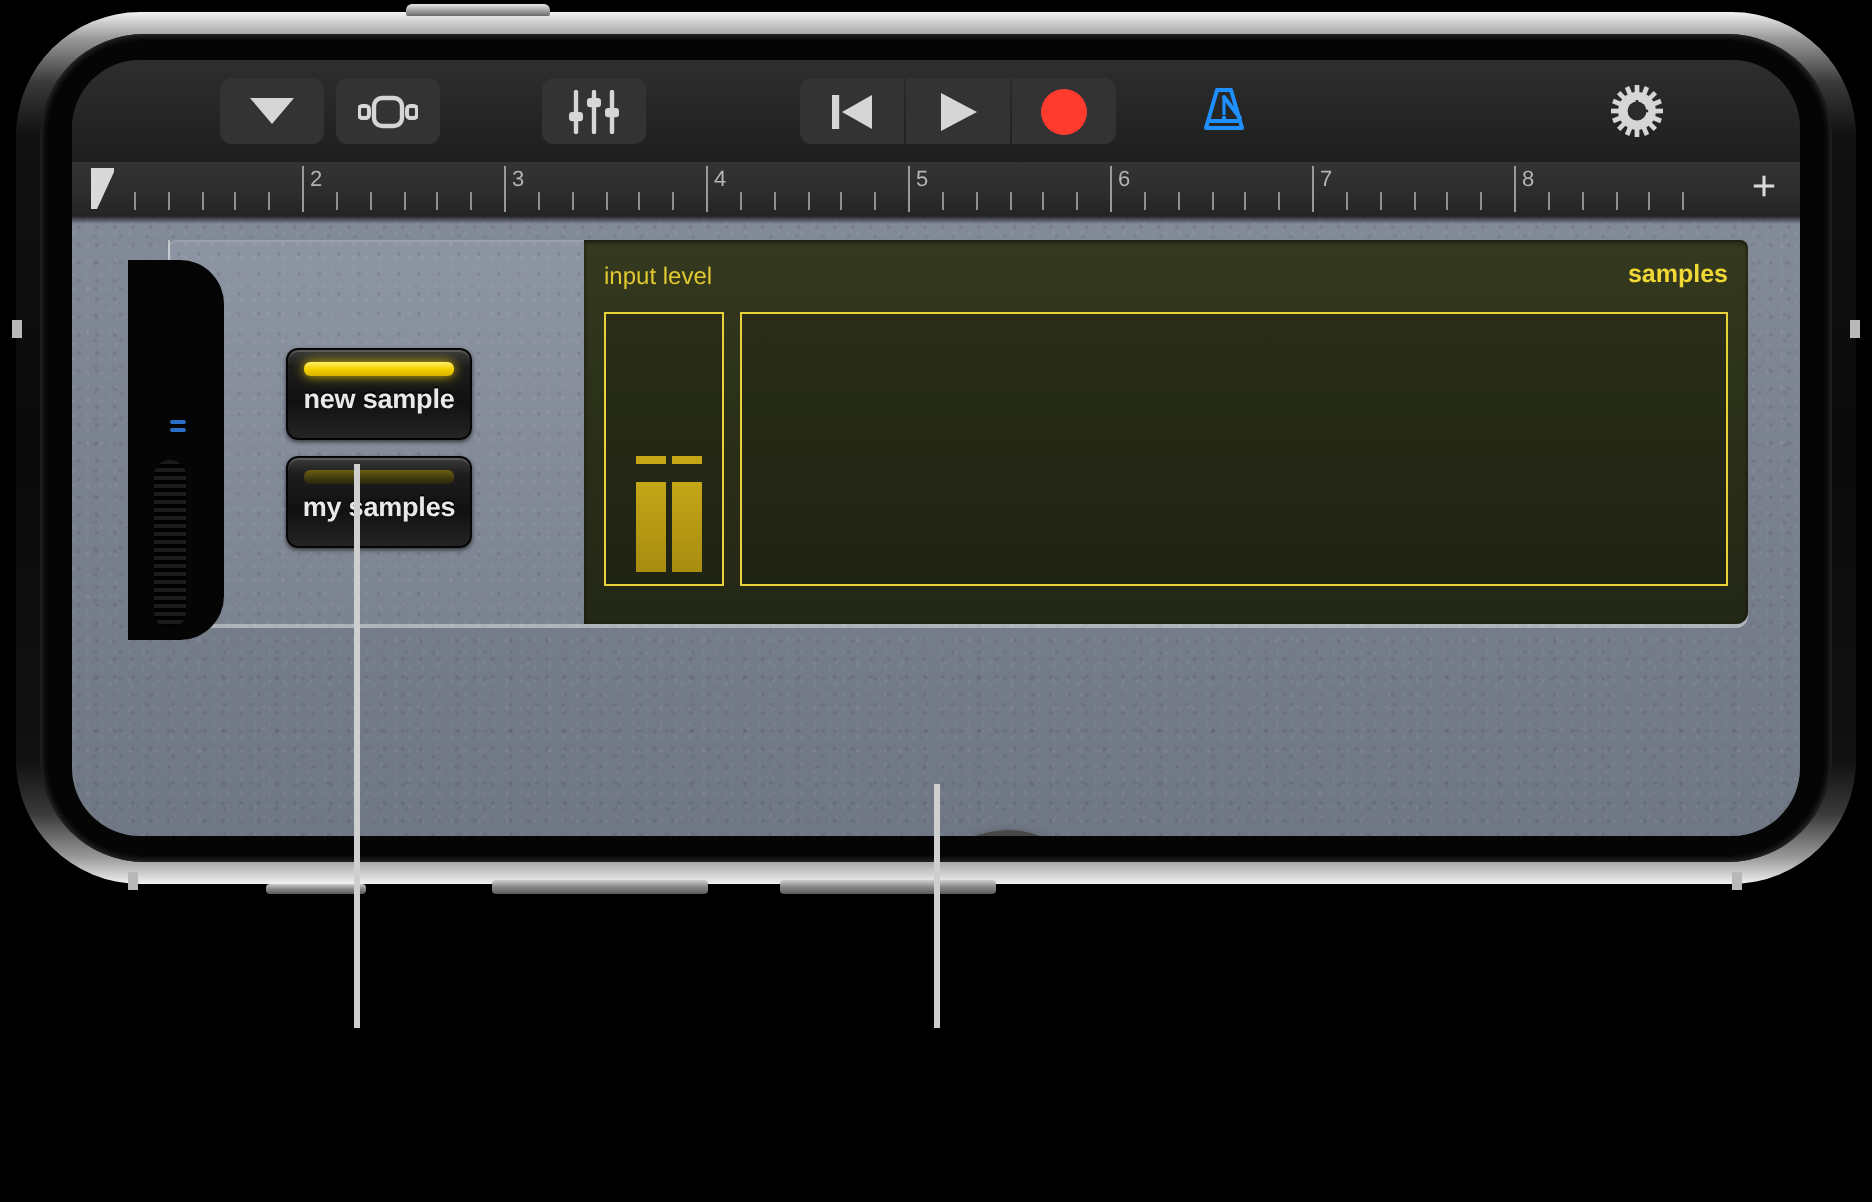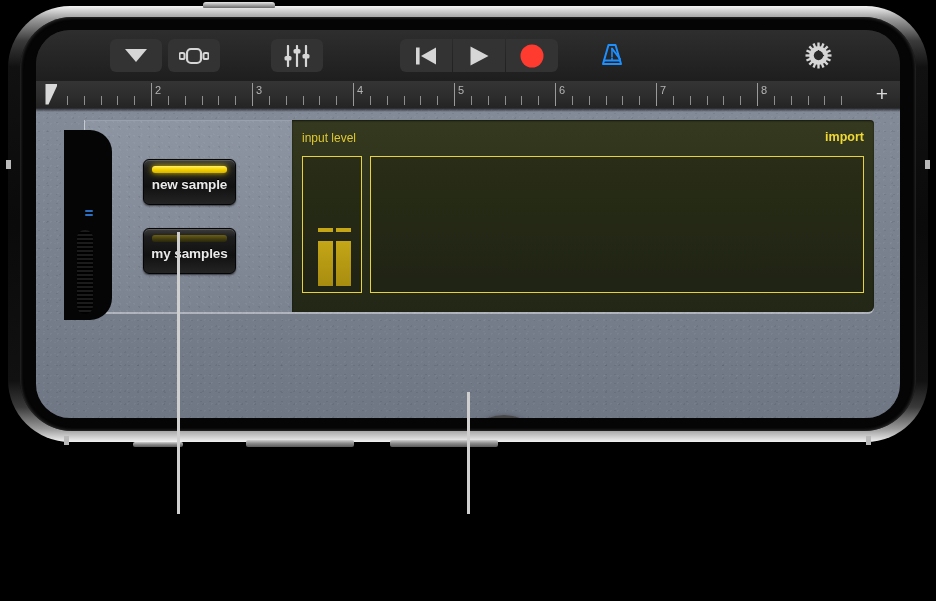--- a/index.html
+++ b/index.html
@@ -136,21 +136,21 @@
   }
 
   
   .samp-btn {
     position:absolute; left:59px; width:93px; height:46px; border-radius:6px;
     background:linear-gradient(180deg,#3c3c3c 0%,#1d1d1d 18%,#111 60%,#242424 100%);
     border:1px solid #050505;
     box-shadow:0 1px 2px rgba(0,0,0,.6), inset 0 1px 0 rgba(255,255,255,.16);
     cursor:pointer; z-index:8;
   }
-  #btn-new-sample { top:39px; }
+  #btn-new-sample { top:54px; }
   #btn-my-samples { top:108px; }
   .samp-led {
     position:absolute; left:8px; top:6px; right:8px; height:7px; border-radius:3px;
   }
   .led-on  { background:linear-gradient(180deg,#fff06a,#f5d200 50%,#d6b400);
              box-shadow:0 0 6px rgba(245,215,0,.85); }
   .led-off { background:linear-gradient(180deg,#6b5f14,#3f3a10 60%,#2a270c); }
   .samp-label {
     position:absolute; left:0; right:0; top:17px; text-align:center;
     font-size:13.5px; font-weight:bold; color:#e9e9e9;
@@ -379,21 +379,21 @@
             <div class="samp-label">new sample</div>
           </div>
 
           <div class="samp-btn" id="btn-my-samples">
             <div class="samp-led led-off"></div>
             <div class="samp-label">my samples</div>
           </div>
 
           <div id="display">
             <div id="lbl-input-level">input level</div>
-            <div id="btn-import">import</div>
+            <div id="btn-import">samples</div>
 
             <div id="meter-box">
               <div class="meter-peak" id="peak-l" style="bottom: 60px;"></div>
               <div class="meter-bar" id="bar-l" style="height: 45px;"></div>
               <div class="meter-peak" id="peak-r" style="bottom: 60px;"></div>
               <div class="meter-bar" id="bar-r" style="height: 45px;"></div>
             </div>
 
             <div id="wave-box"></div>
           </div>

